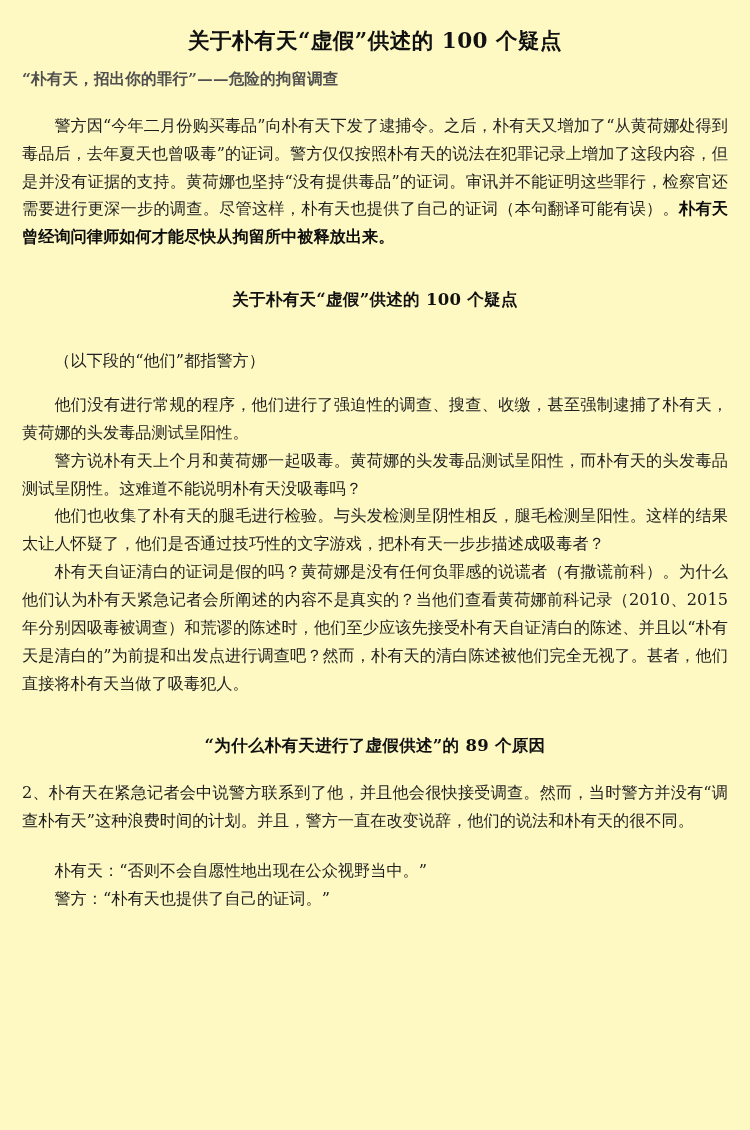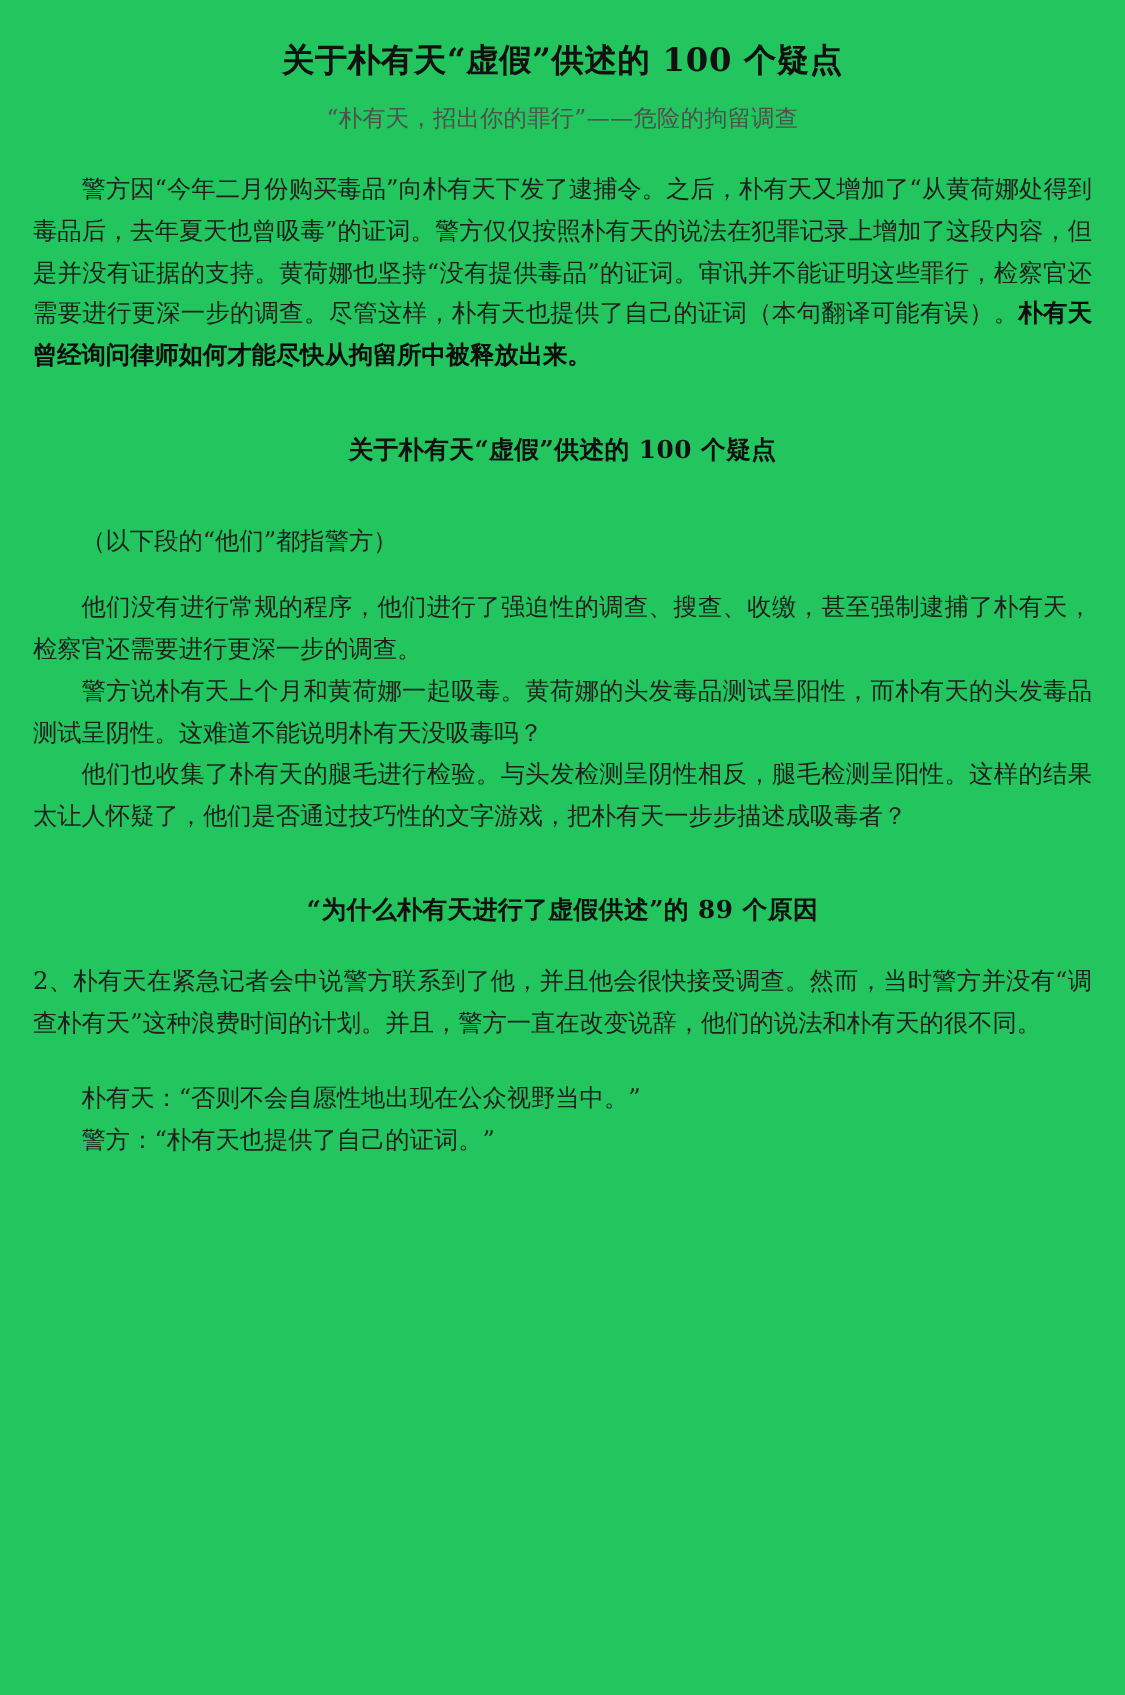--- a/index.html
+++ b/index.html
@@ -13,36 +13,36 @@
     font-family: "DejaVu Serif", "Liberation Serif", serif;
     color: #1a1a1a;
     overflow: hidden;
   }
   .page {
     width: 750px;
     height: 1130px;
     box-sizing: border-box;
     padding: 0 22px;
     position: relative;
-    background: #22c55e;
+    background: #fef9c3;
   }
   .doc-title {
     text-align: center;
     font-size: 21.5px;
     font-weight: bold;
     letter-spacing: 0.5px;
     color: #111111;
     margin: 0;
     padding-top: 28px;
     line-height: 1.25;
   }
   .doc-subtitle {
-    text-align: center;
+    text-align: left;
     font-size: 15.5px;
-    font-weight: normal;
+    font-weight: bold;
     color: #4f4f4f;
     margin: 0;
     padding-top: 14px;
     letter-spacing: 0.2px;
   }
   .section-heading {
     text-align: center;
     font-size: 16.5px;
     font-weight: bold;
     color: #111111;
@@ -101,27 +101,28 @@
   <h1 class="doc-title">关于朴有天“虚假”供述的 100 个疑点</h1>
 
   <div class="doc-subtitle">“朴有天，招出你的罪行”——危险的拘留调查</div>
 
   <p class="body-para para-block-1"><span>警方因“今年二月份购买毒品”向朴有天下发了逮捕令。之后，朴有天又增加了“从黄荷娜处得到毒品后，去年夏天也曾吸毒”的证词。警方仅仅按照朴有天的说法在犯罪记录上增加了这段内容，但是并没有证据的支持。黄荷娜也坚持“没有提供毒品”的证词。审讯并不能证明这些罪行，检察官还需要进行更深一步的调查。尽管这样，朴有天也提供了自己的证词（本句翻译可能有误）。</span><span class="bold-run">朴有天曾经询问律师如何才能尽快从拘留所中被释放出来。</span></p>
 
   <h2 class="section-heading heading-2">关于朴有天“虚假”供述的 100 个疑点</h2>
 
   <p class="note-line">（以下段的“他们”都指警方）</p>
 
-  <p class="body-para">他们没有进行常规的程序，他们进行了强迫性的调查、搜查、收缴，甚至强制逮捕了朴有天，检察官还需要进行更深一步的调查。</p>
+  <p class="body-para">他们没有进行常规的程序，他们进行了强迫性的调查、搜查、收缴，甚至强制逮捕了朴有天，黄荷娜的头发毒品测试呈阳性。</p>
 
   <p class="body-para">警方说朴有天上个月和黄荷娜一起吸毒。黄荷娜的头发毒品测试呈阳性，而朴有天的头发毒品测试呈阴性。这难道不能说明朴有天没吸毒吗？</p>
 
   <p class="body-para">他们也收集了朴有天的腿毛进行检验。与头发检测呈阴性相反，腿毛检测呈阳性。这样的结果太让人怀疑了，他们是否通过技巧性的文字游戏，把朴有天一步步描述成吸毒者？</p>
 
 
+  <p class="body-para">朴有天自证清白的证词是假的吗？黄荷娜是没有任何负罪感的说谎者（有撒谎前科）。为什么他们认为朴有天紧急记者会所阐述的内容不是真实的？当他们查看黄荷娜前科记录（2010、2015 年分别因吸毒被调查）和荒谬的陈述时，他们至少应该先接受朴有天自证清白的陈述、并且以“朴有天是清白的”为前提和出发点进行调查吧？然而，朴有天的清白陈述被他们完全无视了。甚者，他们直接将朴有天当做了吸毒犯人。</p>
 
   <h2 class="section-heading heading-3">“为什么朴有天进行了虚假供述”的 89 个原因</h2>
 
 
   <p class="numbered-item item-2">2、朴有天在紧急记者会中说警方联系到了他，并且他会很快接受调查。然而，当时警方并没有“调查朴有天”这种浪费时间的计划。并且，警方一直在改变说辞，他们的说法和朴有天的很不同。</p>
 
   <p class="dialogue dialogue-first">朴有天：“否则不会自愿性地出现在公众视野当中。”</p>
 
   <p class="dialogue">警方：“朴有天也提供了自己的证词。”</p>
 

